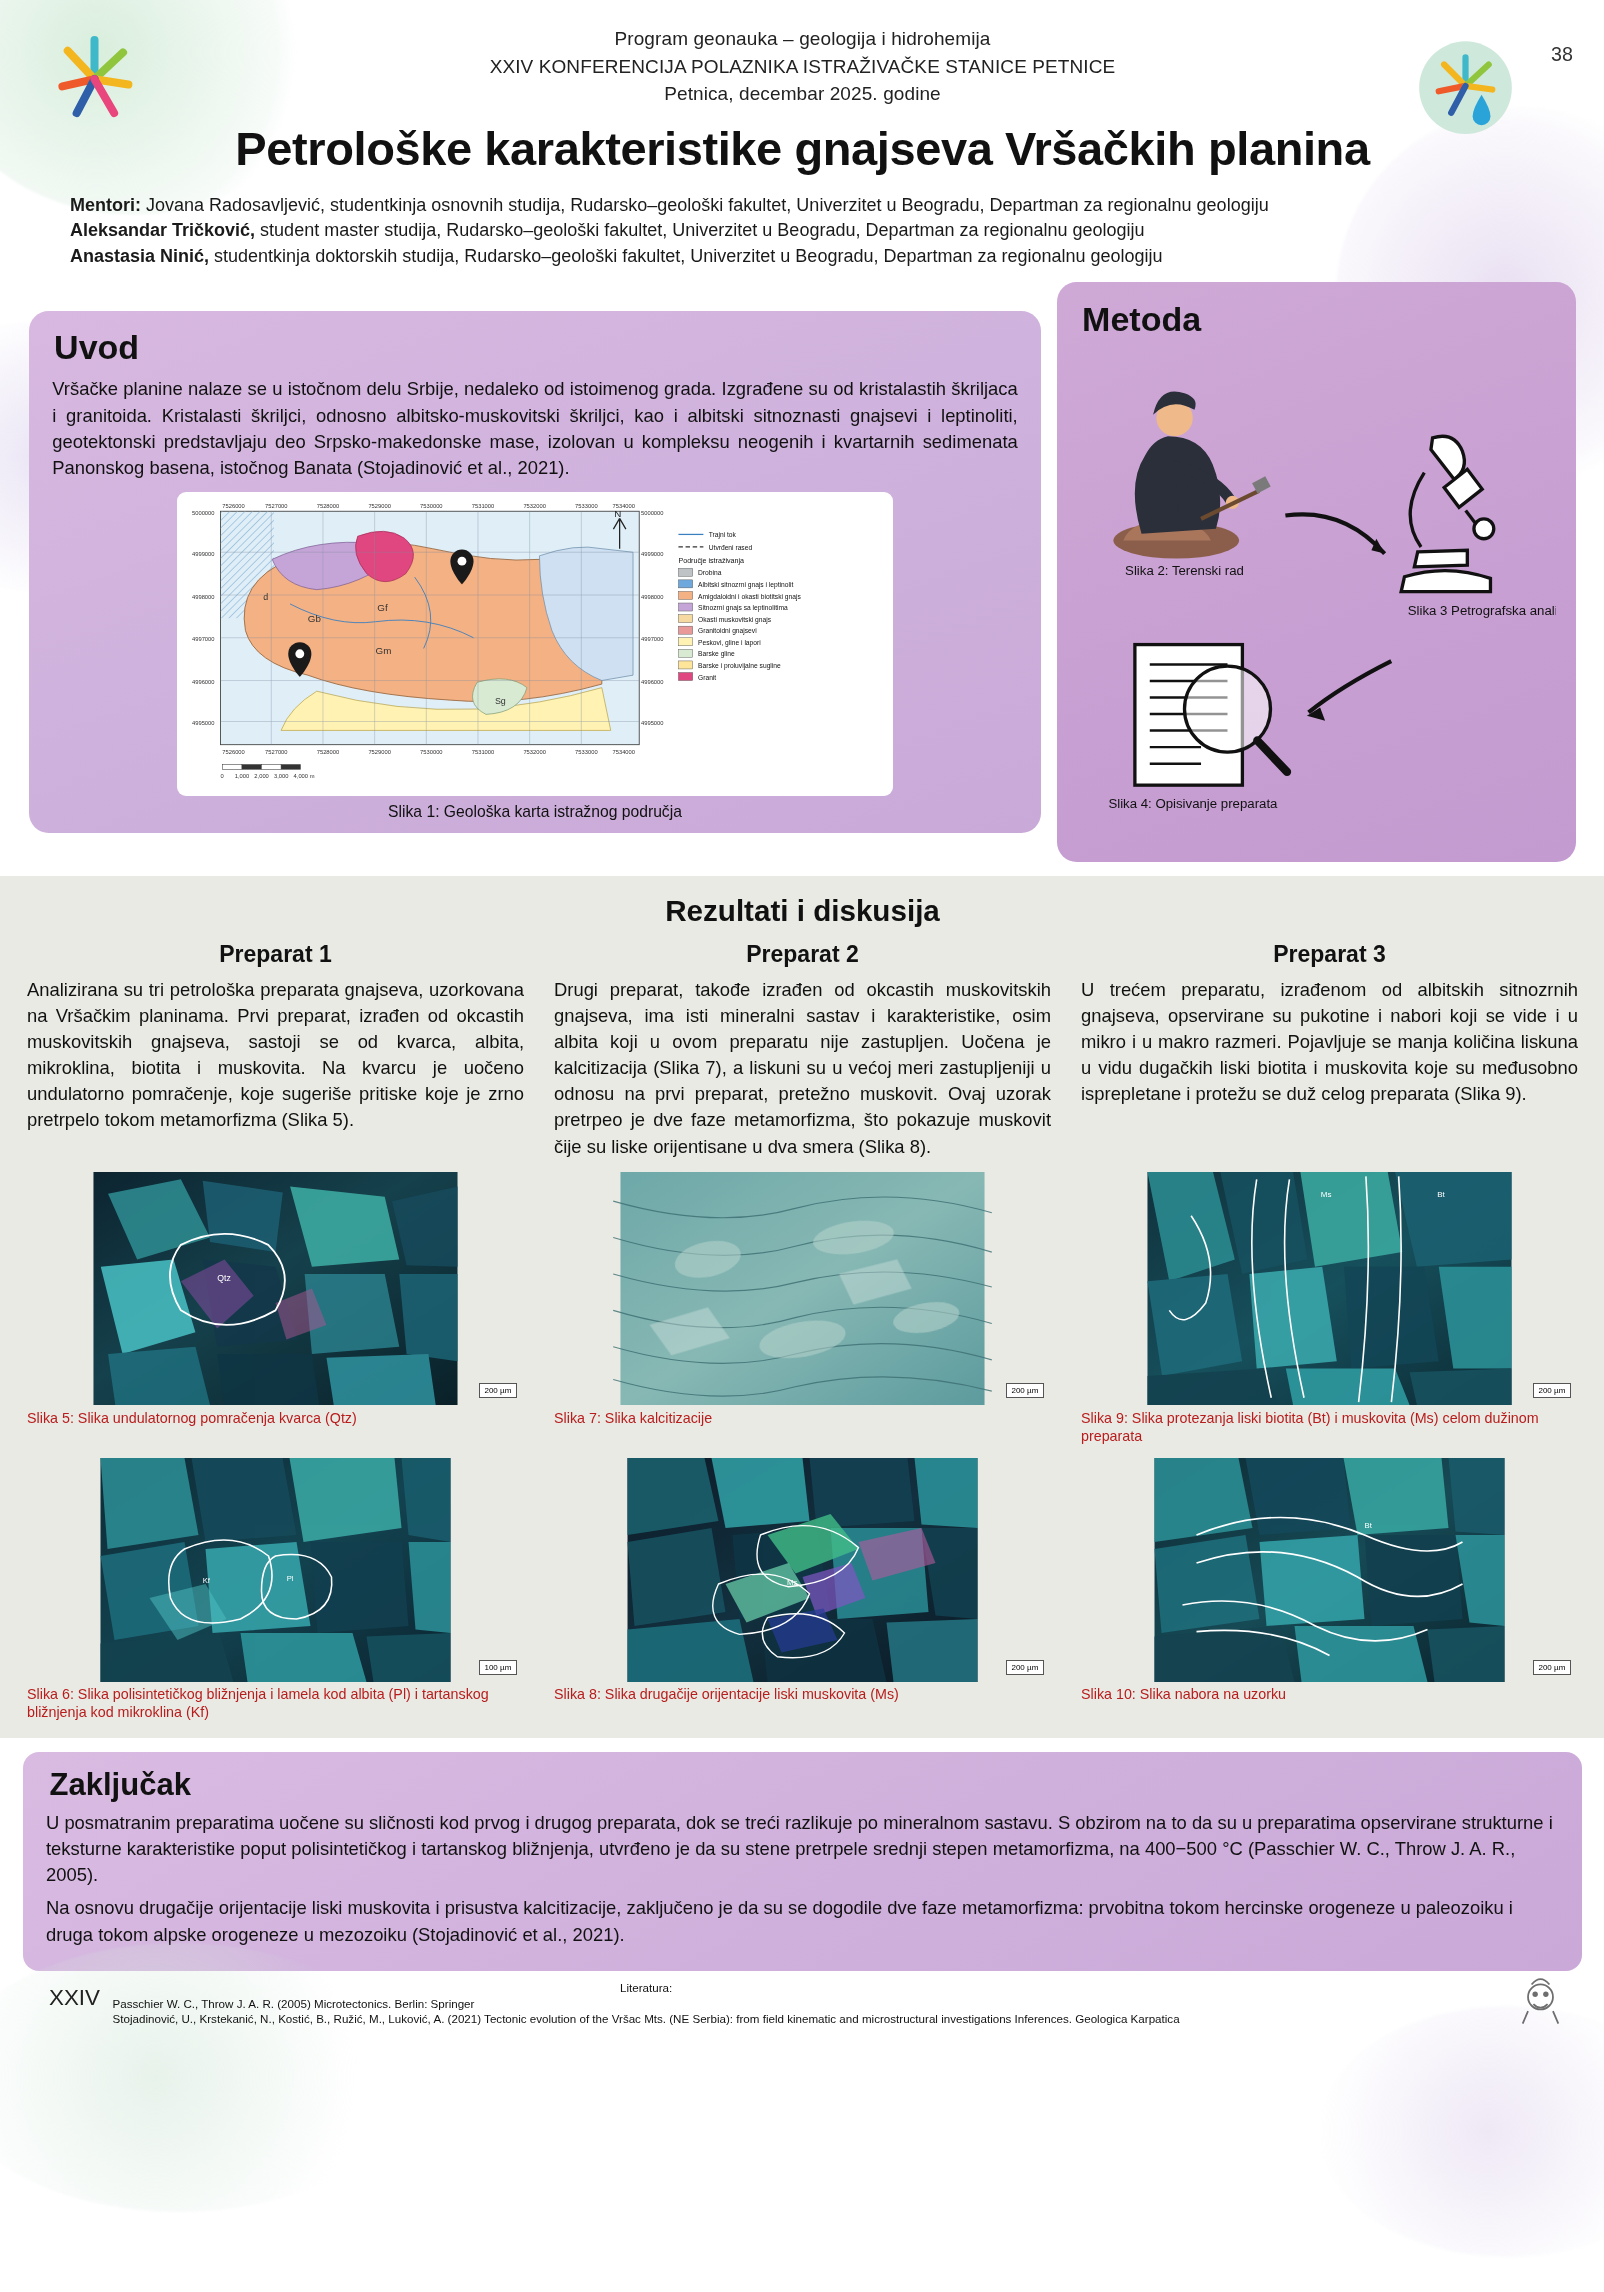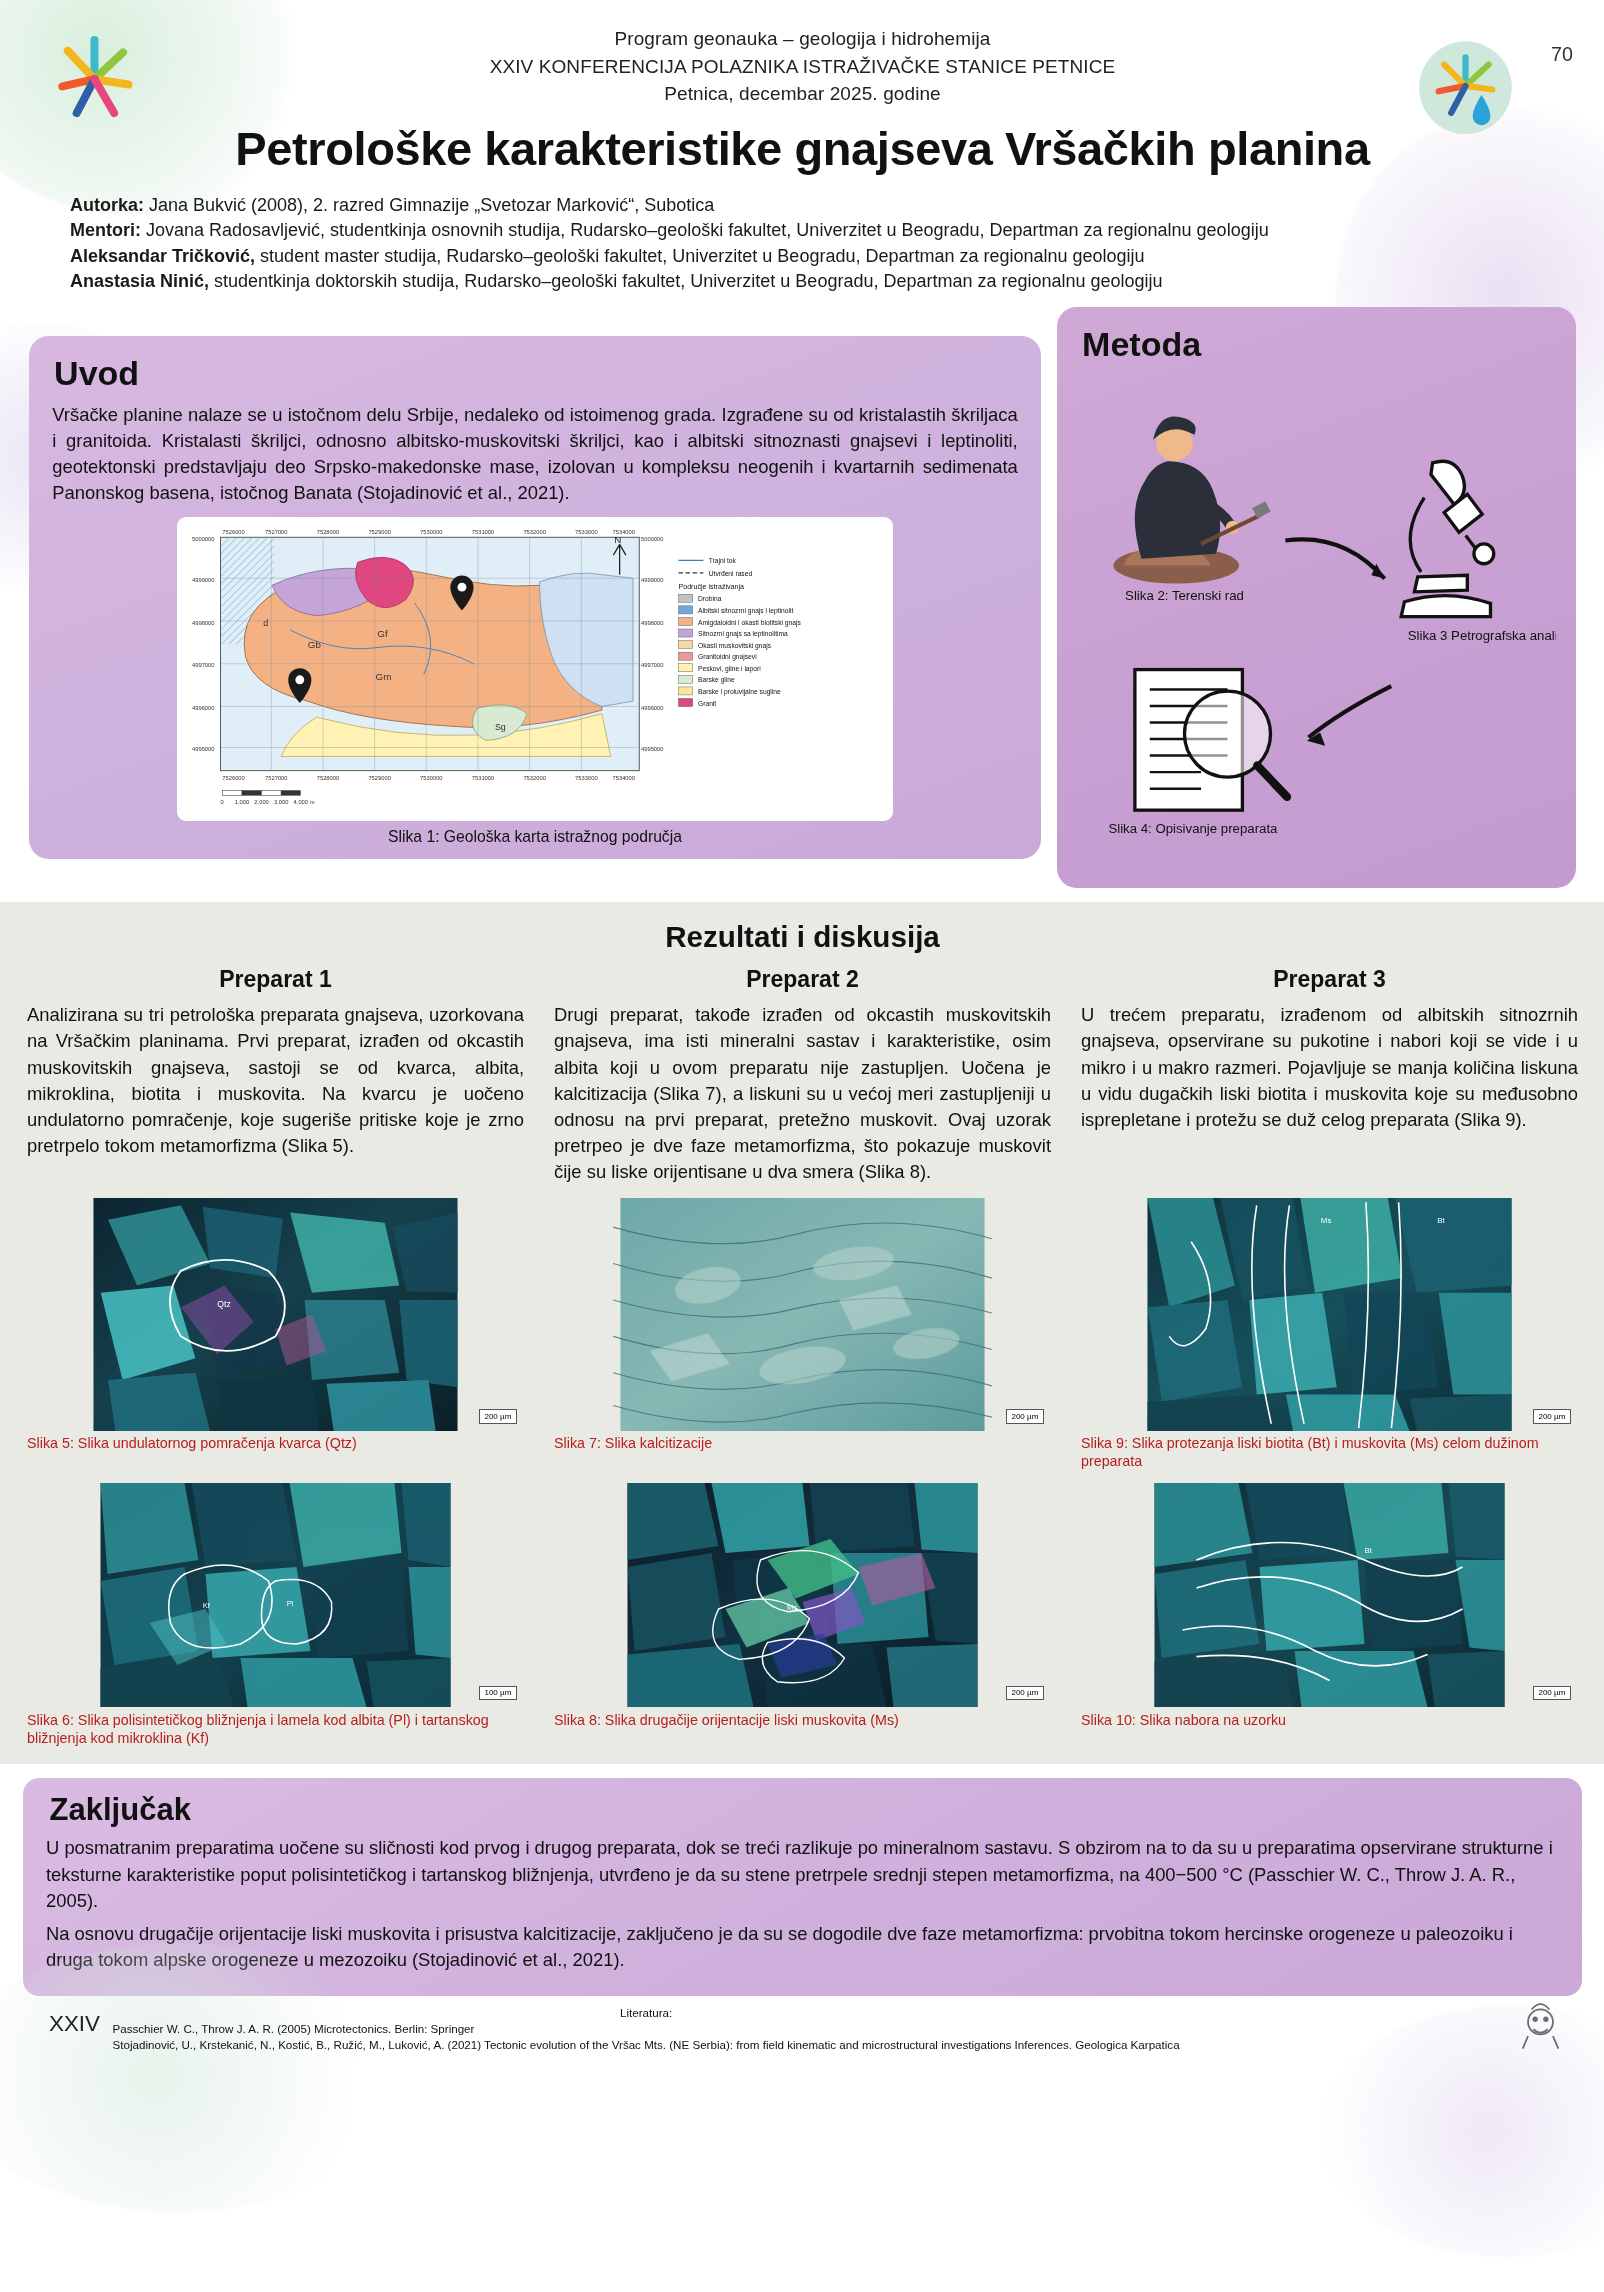--- a/index.html
+++ b/index.html
@@ -295,32 +295,29 @@
           <line x1="70" y1="56" x2="46" y2="32" stroke="#f3b61f"></line>
           <line x1="70" y1="56" x2="96" y2="32" stroke="#8fc63d"></line>
           <line x1="70" y1="56" x2="40" y2="62" stroke="#ef5a2b"></line>
           <line x1="70" y1="56" x2="100" y2="60" stroke="#f3b61f"></line>
           <line x1="70" y1="56" x2="54" y2="86" stroke="#2f5fa8"></line>
         </g>
         <path d="M88 66 q10 16 10 24 a10 10 0 0 1 -20 0 q0 -8 10 -24 z" fill="#2aa3d8"></path>
       </svg>
     </div>
 
-    <div class="page-num">70</div>
+    <div class="page-num">38</div>
 
     <div class="conf-line">Program geonauka – geologija i hidrohemija</div>
     <div class="conf-line">XXIV KONFERENCIJA POLAZNIKA ISTRAŽIVAČKE STANICE PETNICE</div>
     <div class="conf-line">Petnica, decembar 2025. godine</div>
 
     <h1 class="title">Petrološke karakteristike gnajseva Vršačkih planina</h1>
 
     <div class="authors">
-      <div>
-        <b>Autorka:</b><span> Jana Bukvić (2008), 2. razred Gimnazije „Svetozar Marković“, Subotica</span>
-      </div>
       <div>
         <b>Mentori:</b><span> Jovana Radosavljević, studentkinja osnovnih studija, Rudarsko–geološki fakultet, Univerzitet u Beogradu, Departman za regionalnu geologiju</span>
       </div>
       <div>
         <b>Aleksandar Tričković,</b><span> student master studija, Rudarsko–geološki fakultet, Univerzitet u Beogradu, Departman za regionalnu geologiju</span>
       </div>
       <div>
         <b>Anastasia Ninić,</b><span> studentkinja doktorskih studija, Rudarsko–geološki fakultet, Univerzitet u Beogradu, Departman za regionalnu geologiju</span>
       </div>
     </div>

